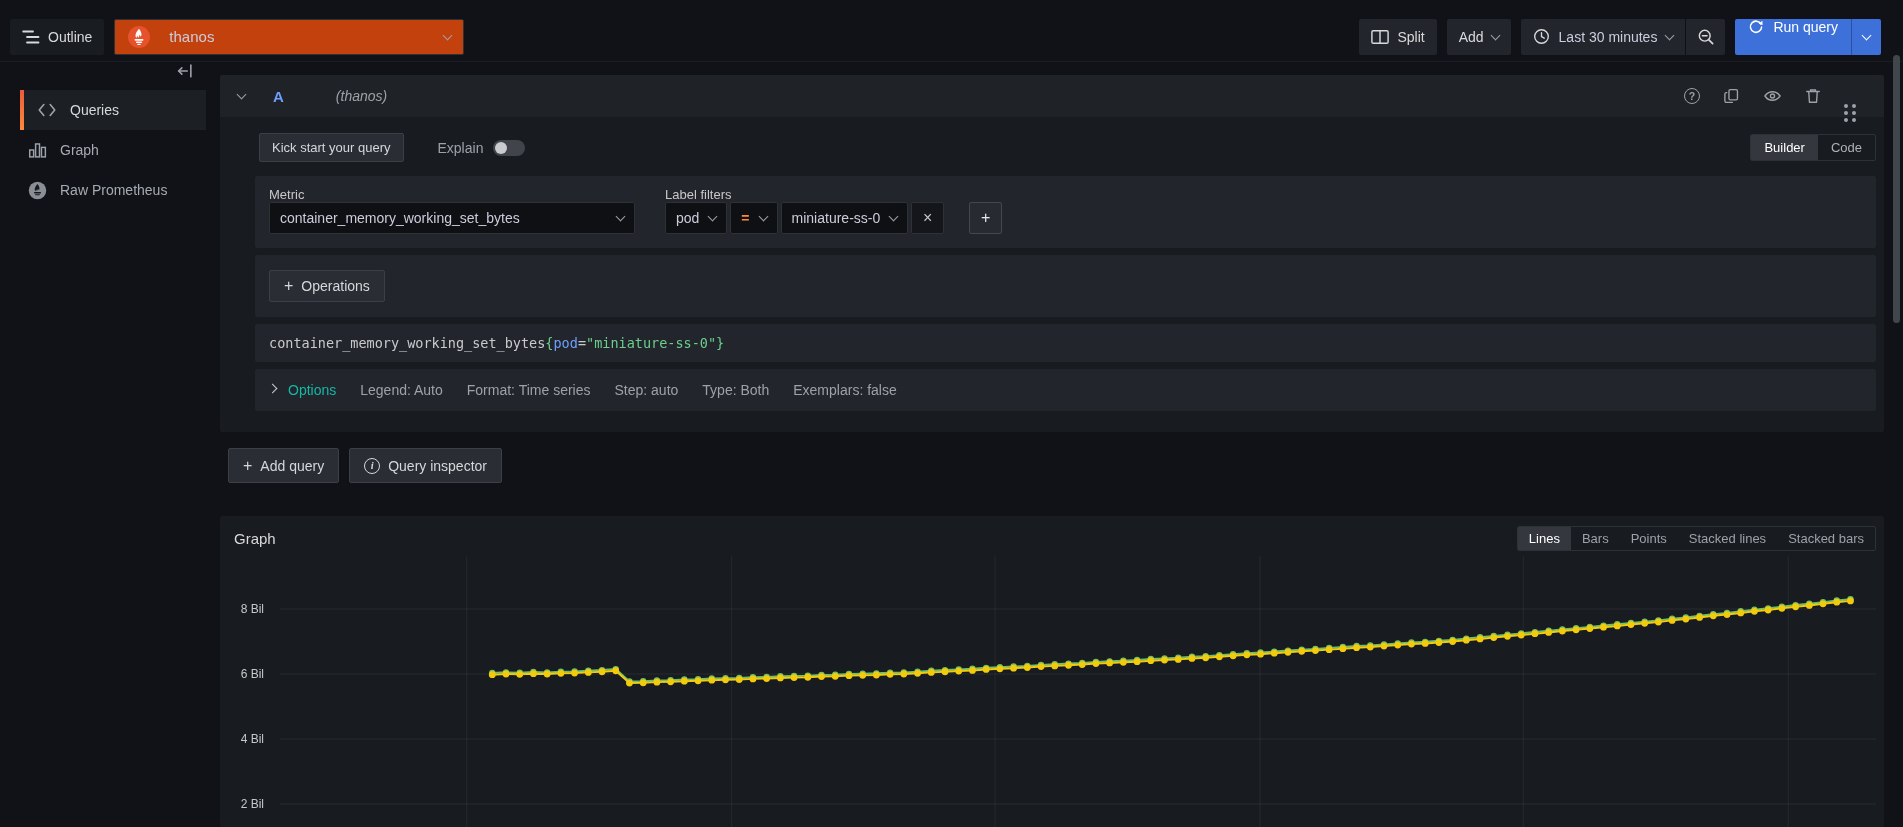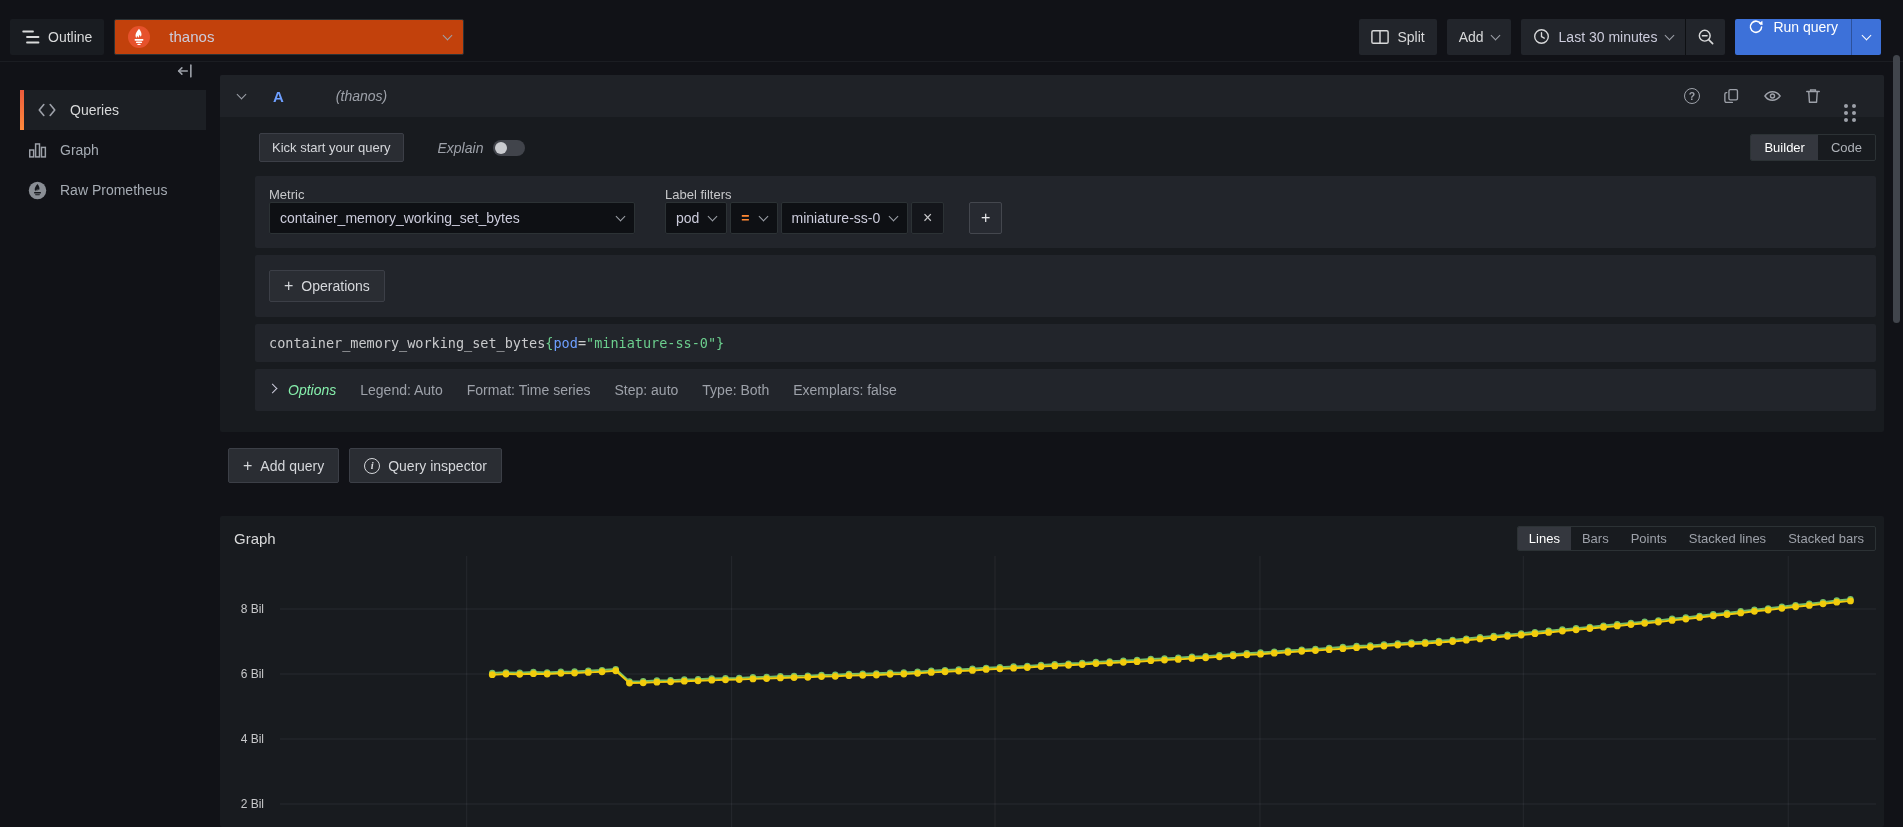--- a/index.html
+++ b/index.html
@@ -59,21 +59,21 @@
   .q-header { display:flex; align-items:center; height:42px; background:#1F2227; padding:0 14px 0 18px; }
   .q-header .refid { color:#6E9FFF; font-weight:bold; font-size:15px; margin-left:28px; }
   .q-header .ds-hint { color:#9DA1A9; font-style:italic; margin-left:52px; }
   .q-header .spacer { flex:1; }
   .q-header-icons { display:flex; align-items:center; gap:23px; color:#9DA1A9; padding-right:14px; }
   .q-header-icons > * { cursor:pointer; }
 
   .q-body { padding:12px 8px 0 35px; }
   .row-kickstart { display:flex; align-items:center; margin:4px 0 14px 4px; }
   .kick-btn { padding:6px 12px; font-size:13px; }
-  .explain-label { color:#9DA1A9; margin-left:34px;font-style:italic; }
+  .explain-label { color:#9DA1A9; margin-left:34px; }
   .toggle { width:32px; height:16px; border-radius:8px; background:#41444B; margin-left:10px; position:relative; cursor:pointer; }
   .toggle .knob { position:absolute; left:2px; top:2px; width:12px; height:12px; border-radius:50%; background:#C9CBCF; }
   .row-kickstart .spacer { flex:1; }
   .mode-group { display:flex; border:1px solid #2C3235; border-radius:2px; overflow:hidden; font-size:13px; }
   .mode-group .seg { padding:5px 13px; color:#AEB2B8; cursor:pointer; }
   .mode-group .seg.active { background:#34373E; color:#FFFFFF; font-weight:500; }
 
   .editor-row { background:#22252B; border-radius:2px; margin-bottom:7px; }
   .row-metric { padding:11px 14px 14px 14px; display:flex; align-items:flex-end; }
   .field { display:flex; flex-direction:column; }
@@ -92,21 +92,21 @@
   .row-operations { padding:15px 14px; }
   .ops-btn { padding:7px 14px; font-size:14px; }
   .plus-glyph { font-size:16px; font-weight:400; line-height:1; }
 
   .row-preview { height:38px; display:flex; align-items:center; padding:0 14px;
                  font-family:"DejaVu Sans Mono","Liberation Mono",monospace; font-size:13.5px; }
   .tok-metric { color:#C9CACC; } .tok-brace { color:#6CCF8E; } .tok-label { color:#6E9FFF; }
   .tok-eq { color:#C9CACC; } .tok-str { color:#6CCF8E; }
 
   .row-options { height:42px; display:flex; align-items:center; gap:24px; padding:0 14px; color:#9DA1A9; }
-  .opt-toggle { display:flex; align-items:center; gap:12px; color:#86efac; font-weight:500; cursor:pointer;font-style:italic; }
+  .opt-toggle { display:flex; align-items:center; gap:12px; color:#14b8a6; font-weight:500; cursor:pointer; }
   .opt-toggle .chev { color:#CCCCDC; }
 
   .below-panel { position:absolute; left:228px; top:448px; display:flex; gap:10px; }
   .below-panel .btn-secondary { height:35px; padding:0 14px; }
 
   
   .graph-panel { top:516px; height:311px; background:#181B1F; border-radius:2px; overflow:hidden; }
   .g-header { display:flex; align-items:center; justify-content:space-between; padding:10px 8px 0 14px; }
   .g-title { font-size:15px; font-weight:500; color:#D8D9DA; }
   .style-group { display:flex; border:1px solid #2C3235; border-radius:2px; overflow:hidden; font-size:13px; }

